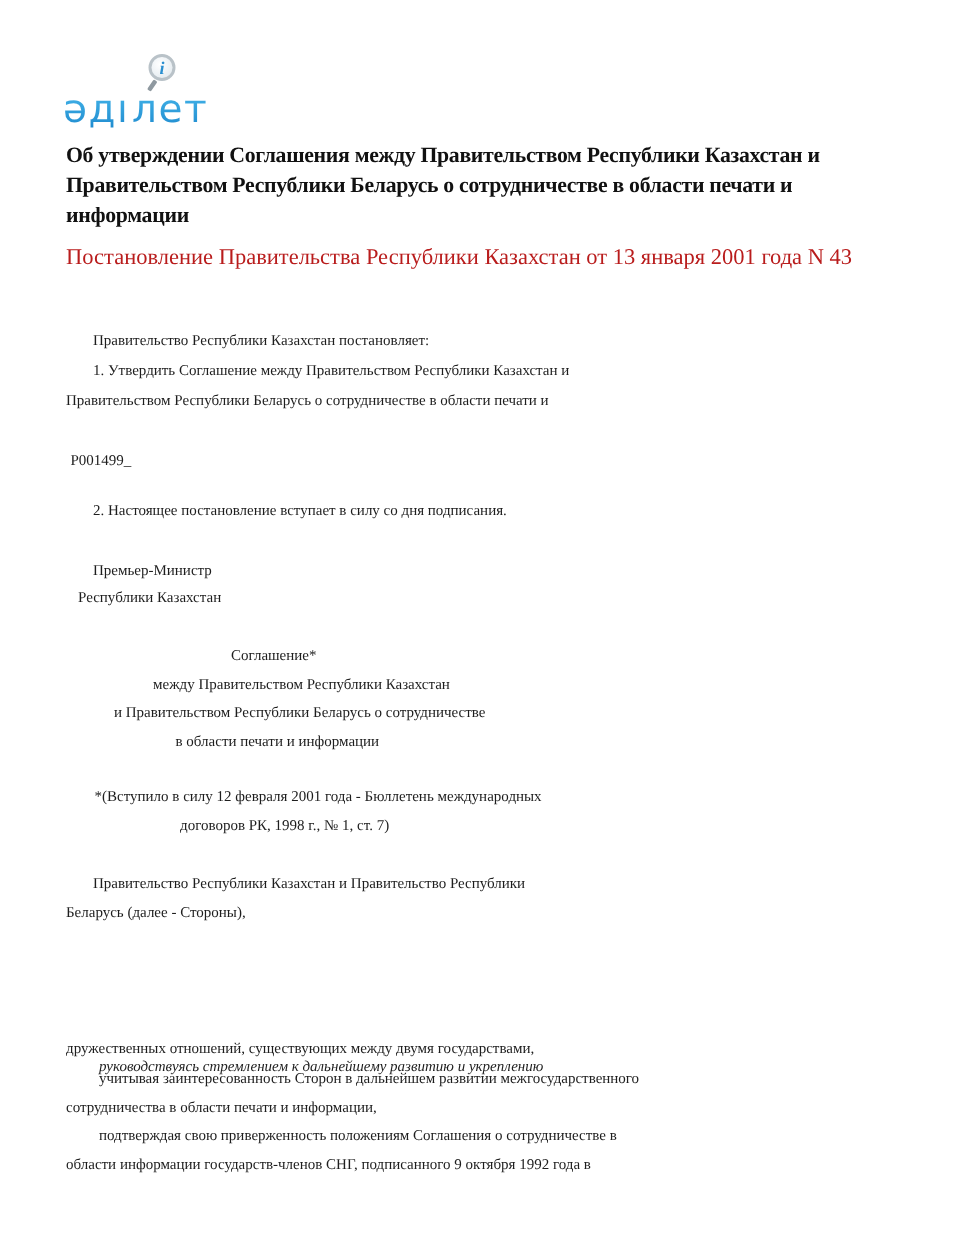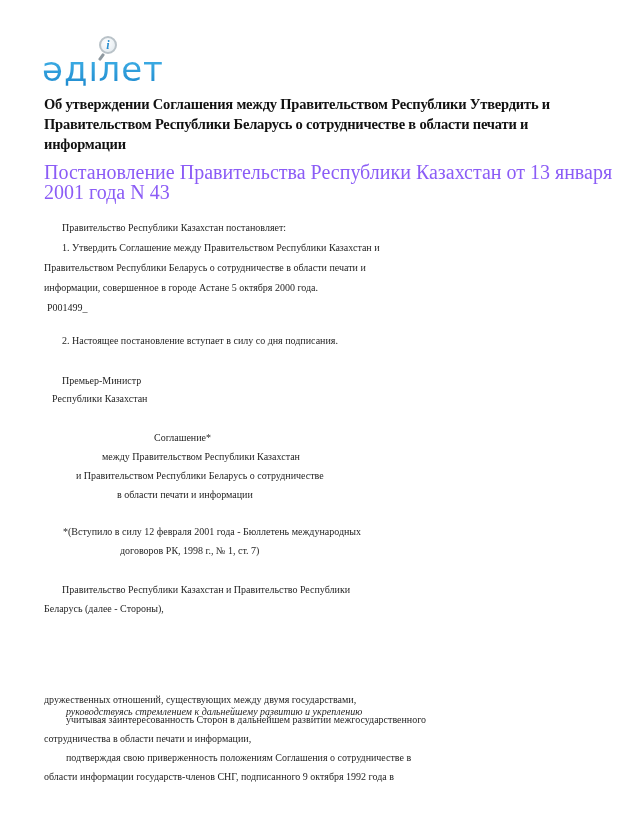--- a/index.html
+++ b/index.html
@@ -25,21 +25,21 @@
       position: absolute;
       left: 42px;
       top: 40px;
       height: 46px;
       width: 140px;
       display: flex;
       align-items: flex-end;
     }
     .logo-text {
       font-family: "DejaVu Sans", "Liberation Sans", sans-serif;
-      font-size: 34px;
+      font-size: 26px;
       font-weight: normal;
       letter-spacing: 1px;
       color: #2a9bd8;
       line-height: 1;
       position: relative;
       background: linear-gradient(180deg, #45b6ea 0%, #1f8bcf 100%);
       -webkit-background-clip: text;
       background-clip: text;
       -webkit-text-fill-color: transparent;
     }
@@ -80,23 +80,23 @@
       font-size: 14.5px;
       font-weight: bold;
       line-height: 20px;
       color: #111;
       letter-spacing: -0.2px;
     }
     .subtitle {
       position: absolute;
       left: 44px;
       top: 162px;
-      font-size: 20px;
+      font-size: 15px;
       line-height: 20px;
-      color: #8b5cf6;
+      color: #b91c1c;
     }
     .line {
       position: absolute;
       font-size: 10px;
       line-height: 20px;
       color: #1e1e1e;
       white-space: pre;
     }
   </style>
 </head>
@@ -104,31 +104,30 @@
 
 <div class="page">
 
   <div class="logo">
     <span class="logo-text"><span>әд</span><span style="display:inline-block;width:10px;">ı</span><span>лет</span></span>
     <span class="logo-handle"></span>
     <span class="logo-magnifier">i</span>
   </div>
 
   <div class="title">
-    <div>Об утверждении Соглашения между Правительством Республики Утвердить и</div>
+    <div>Об утверждении Соглашения между Правительством Республики Казахстан и</div>
     <div>Правительством Республики Беларусь о сотрудничестве в области печати и</div>
     <div>информации</div>
   </div>
 
   <div class="subtitle">Постановление Правительства Республики Казахстан от 13 января 2001 года N 43</div>
 
   <div class="line" style="left:62px; top:218px;">Правительство Республики Казахстан постановляет:</div>
   <div class="line" style="left:62px; top:238px;font-family:Liberation Serif, serif;">1. Утвердить Соглашение между Правительством Республики Казахстан и</div>
   <div class="line" style="left:44px; top:258px;">Правительством Республики Беларусь о сотрудничестве в области печати и</div>
-  <div class="line" style="left:44px; top:278px;">информации, совершенное в городе Астане 5 октября 2000 года.</div>
   <div class="line" style="left:47px; top:298px;">P001499_</div>
 
   <div class="line" style="left:62px; top:331px;">2. Настоящее постановление вступает в силу со дня подписания.</div>
 
   <div class="line" style="left:62px; top:371px;">Премьер-Министр</div>
   <div class="line" style="left:52px; top:389px;">Республики Казахстан</div>
 
   <div class="line" style="left:154px; top:428px;">Соглашение*</div>
   <div class="line" style="left:102px; top:447px;">между Правительством Республики Казахстан</div>
   <div class="line" style="left:76px; top:466px;">и Правительством Республики Беларусь о сотрудничестве</div>

